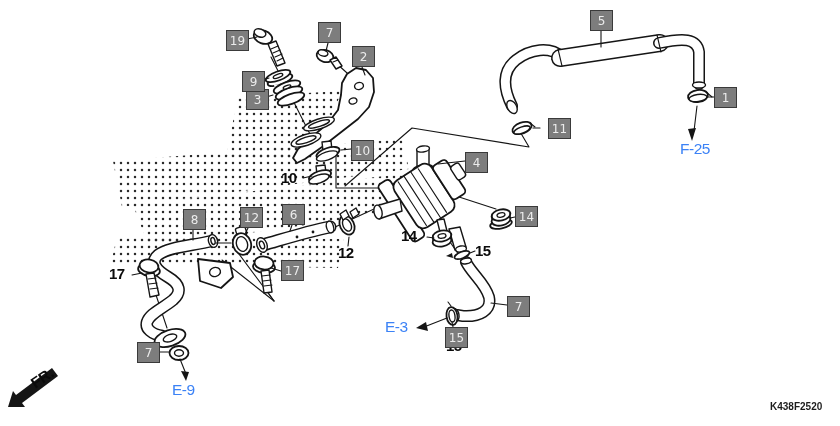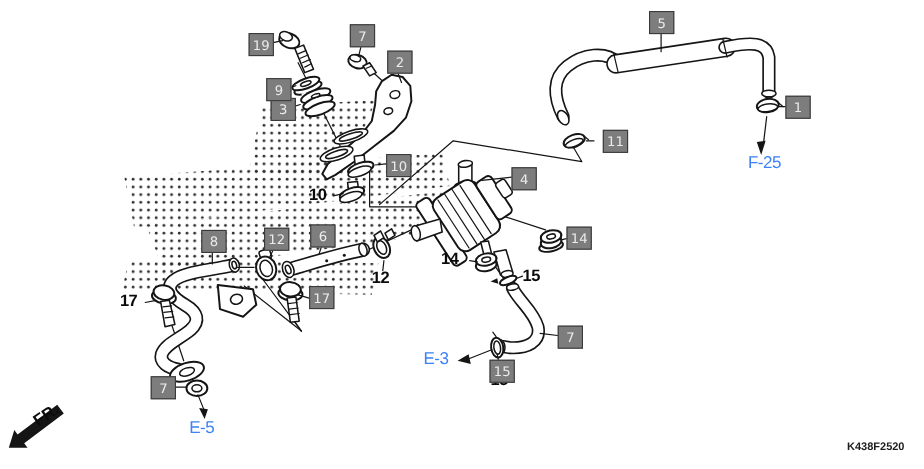--- a/index.html
+++ b/index.html
@@ -282,18 +282,18 @@
 <div class="co" style="left:226px;top:30px">19</div>
 
 <div class="pl" style="left:281px;top:169px">10</div>
 <div class="pl" style="left:338px;top:244px">12</div>
 <div class="pl" style="left:401px;top:227px">14</div>
 <div class="pl" style="left:475px;top:242px">15</div>
 <div class="pl" style="left:446px;top:337px;z-index:1">15</div>
 <div class="pl" style="left:109px;top:265px">17</div>
 
 <div class="ref" style="left:680px;top:140px">F-25</div>
-<div class="ref" style="left:172px;top:381px">E-5</div>
+<div class="ref" style="left:172px;top:381px">E-9</div>
 <div class="ref" style="left:385px;top:318px">E-3</div>
 
 <div class="fr" style="left:30px;top:369px">FR.</div>
 <div class="code" style="left:770px;top:401px">K438F2520</div>
 </div>
 
 </body></html>

